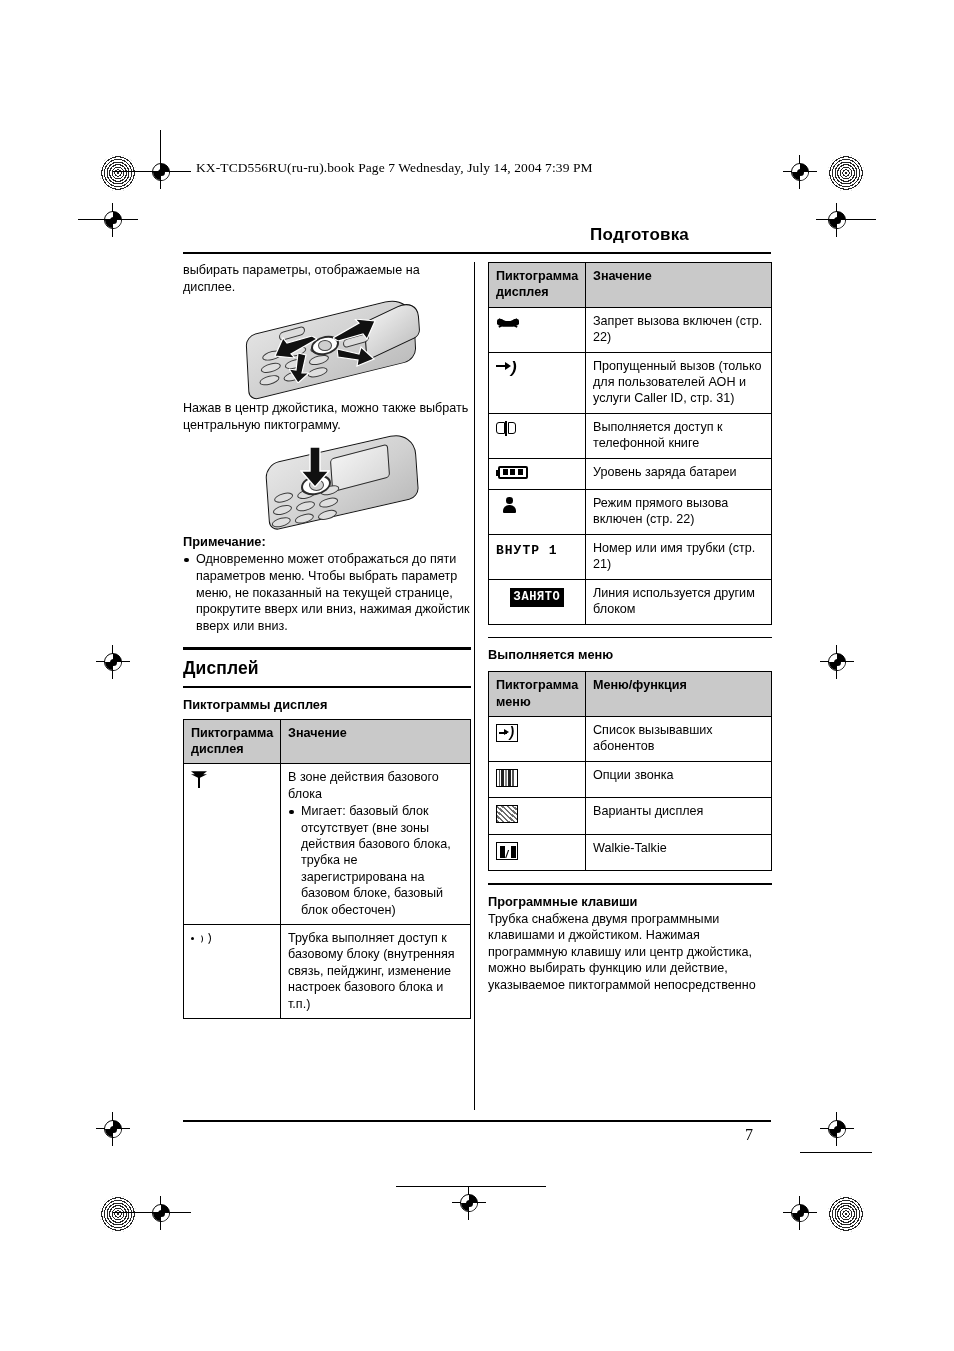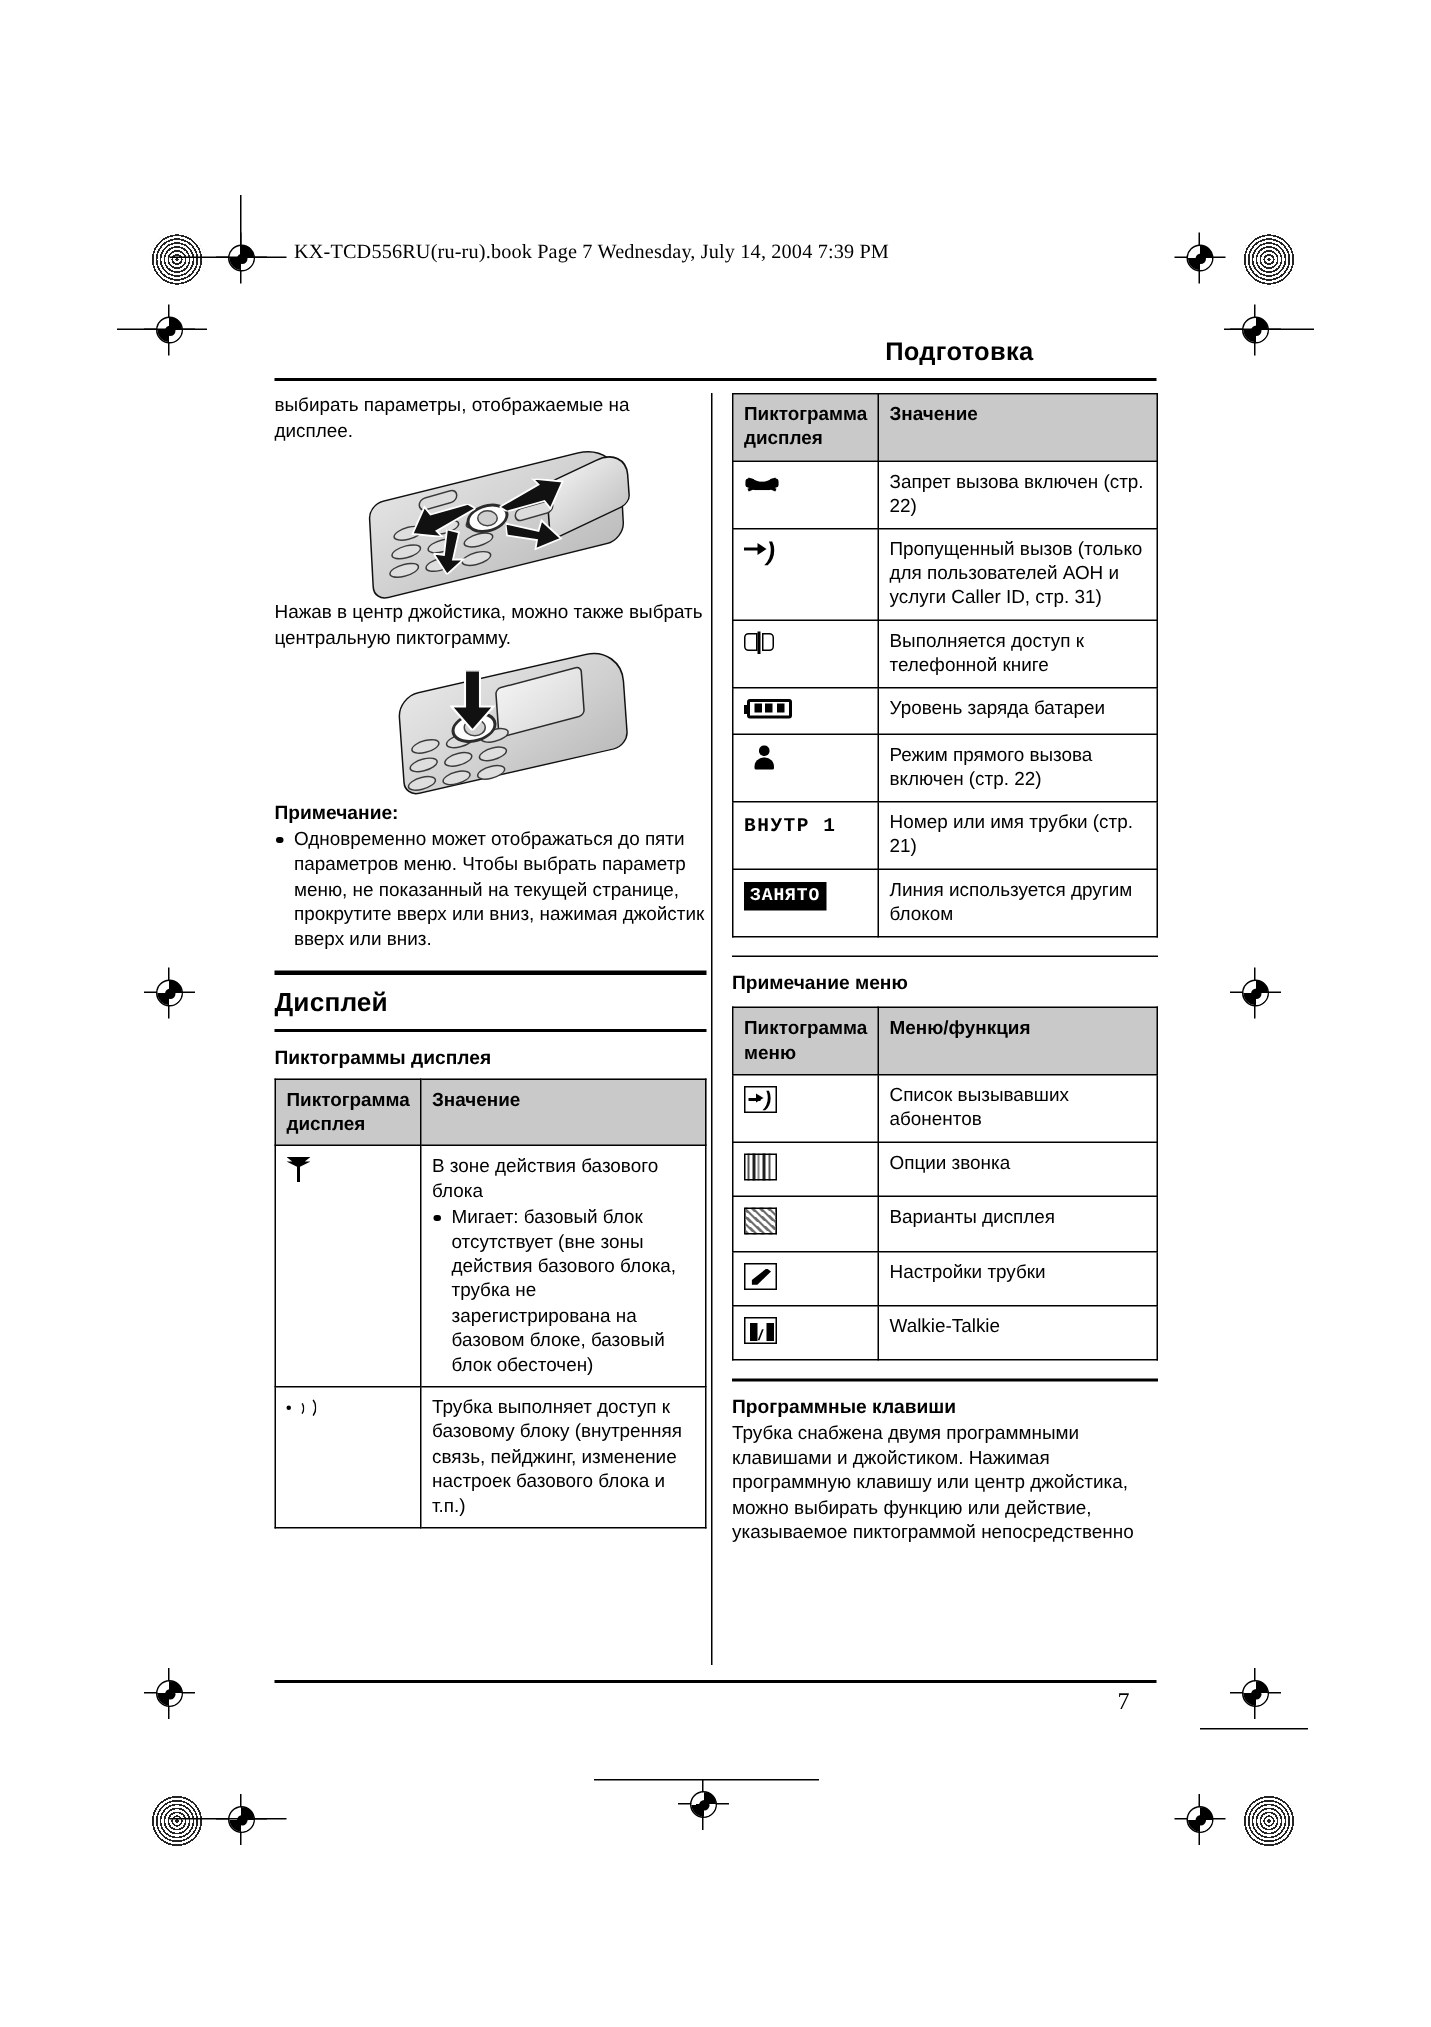--- a/index.html
+++ b/index.html
@@ -471,30 +471,30 @@
           </td>
           <td>Режим прямого вызова включен (стр. 22)</td>
         </tr>
         <tr>
           <td class="icell">
             <span class="mono">ВНУТР 1</span>
           </td>
           <td>Номер или имя трубки (стр. 21)</td>
         </tr>
         <tr>
-          <td class="icell" style="padding-top:8px;">
+          <td class="icell" style="text-align:center; padding-top:8px;">
             <span class="inv">ЗАНЯТО</span>
           </td>
           <td>Линия используется другим блоком</td>
         </tr>
       </tbody>
     </table>
 
     <div class="sectrule-bot" style="margin-top:12px;"></div>
-    <h3 class="sub">Примечание меню</h3>
+    <h3 class="sub">Выполняется меню</h3>
 
     <table class="ic" style="margin-top:9px;">
       <colgroup>
           <col class="c1">
           <col>
         </colgroup>
       <thead>
         <tr>
           <th>Пиктограмма меню</th>
           <th>Меню/функция</th>
@@ -514,26 +514,20 @@
           <td>Опции звонка</td>
         </tr>
         <tr>
           <td class="icell">
             <span class="mbox mb-disp" style="display:inline-block;"></span>
           </td>
           <td>Варианты дисплея</td>
         </tr>
         <tr>
           <td class="icell">
-            <span class="mbox mb-pen" style="display:inline-block;"><i class="p"></i></span>
-          </td>
-          <td>Настройки трубки</td>
-        </tr>
-        <tr>
-          <td class="icell">
             <span class="mbox mb-wt" style="display:inline-block;"><i class="u1"></i><i class="u2"></i><i class="z">/</i></span>
           </td>
           <td>Walkie-Talkie</td>
         </tr>
       </tbody>
     </table>
 
     <div class="sectrule-bot" style="margin-top:12px;"></div>
     <h3 class="sub">Программные клавиши</h3>
     <p class="body">Трубка снабжена двумя программными клавишами и джойстиком. Нажимая программную клавишу или центр джойстика, можно выбирать функцию или действие, указываемое пиктограммой непосредственно</p>

